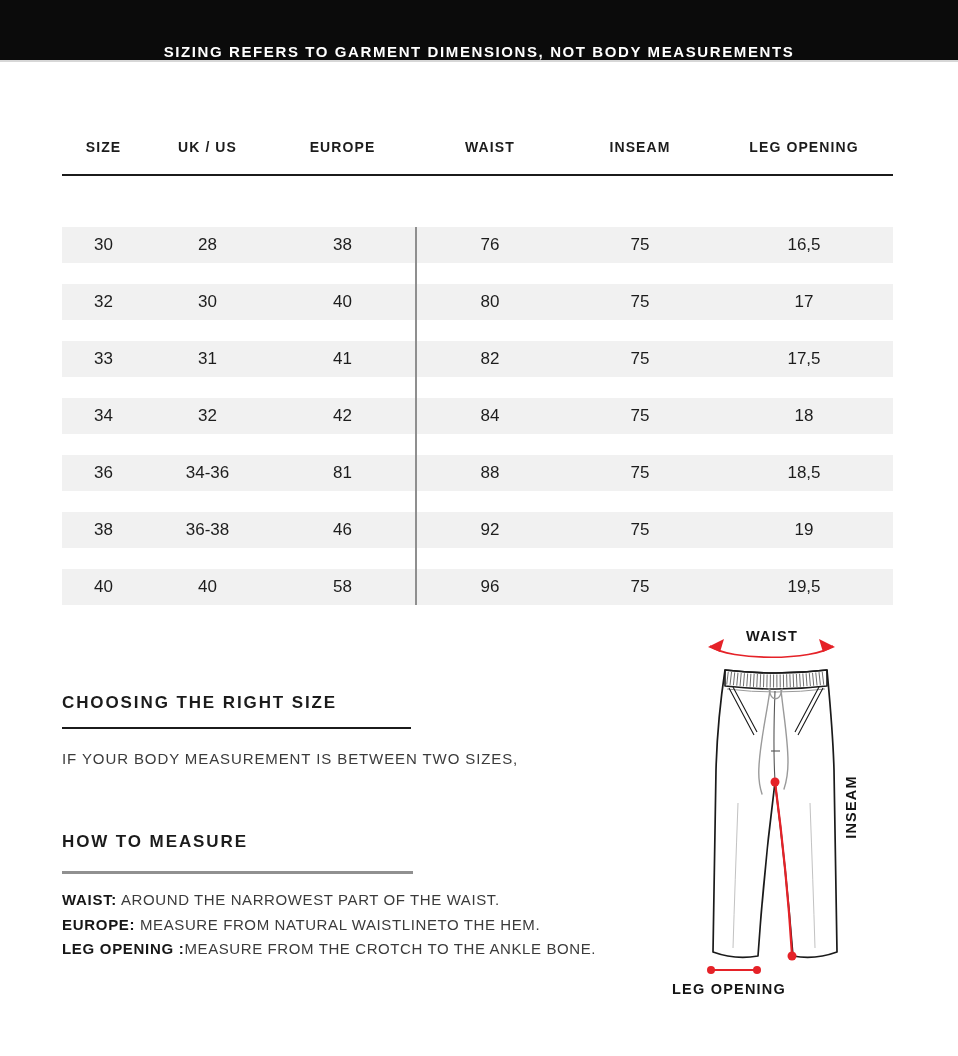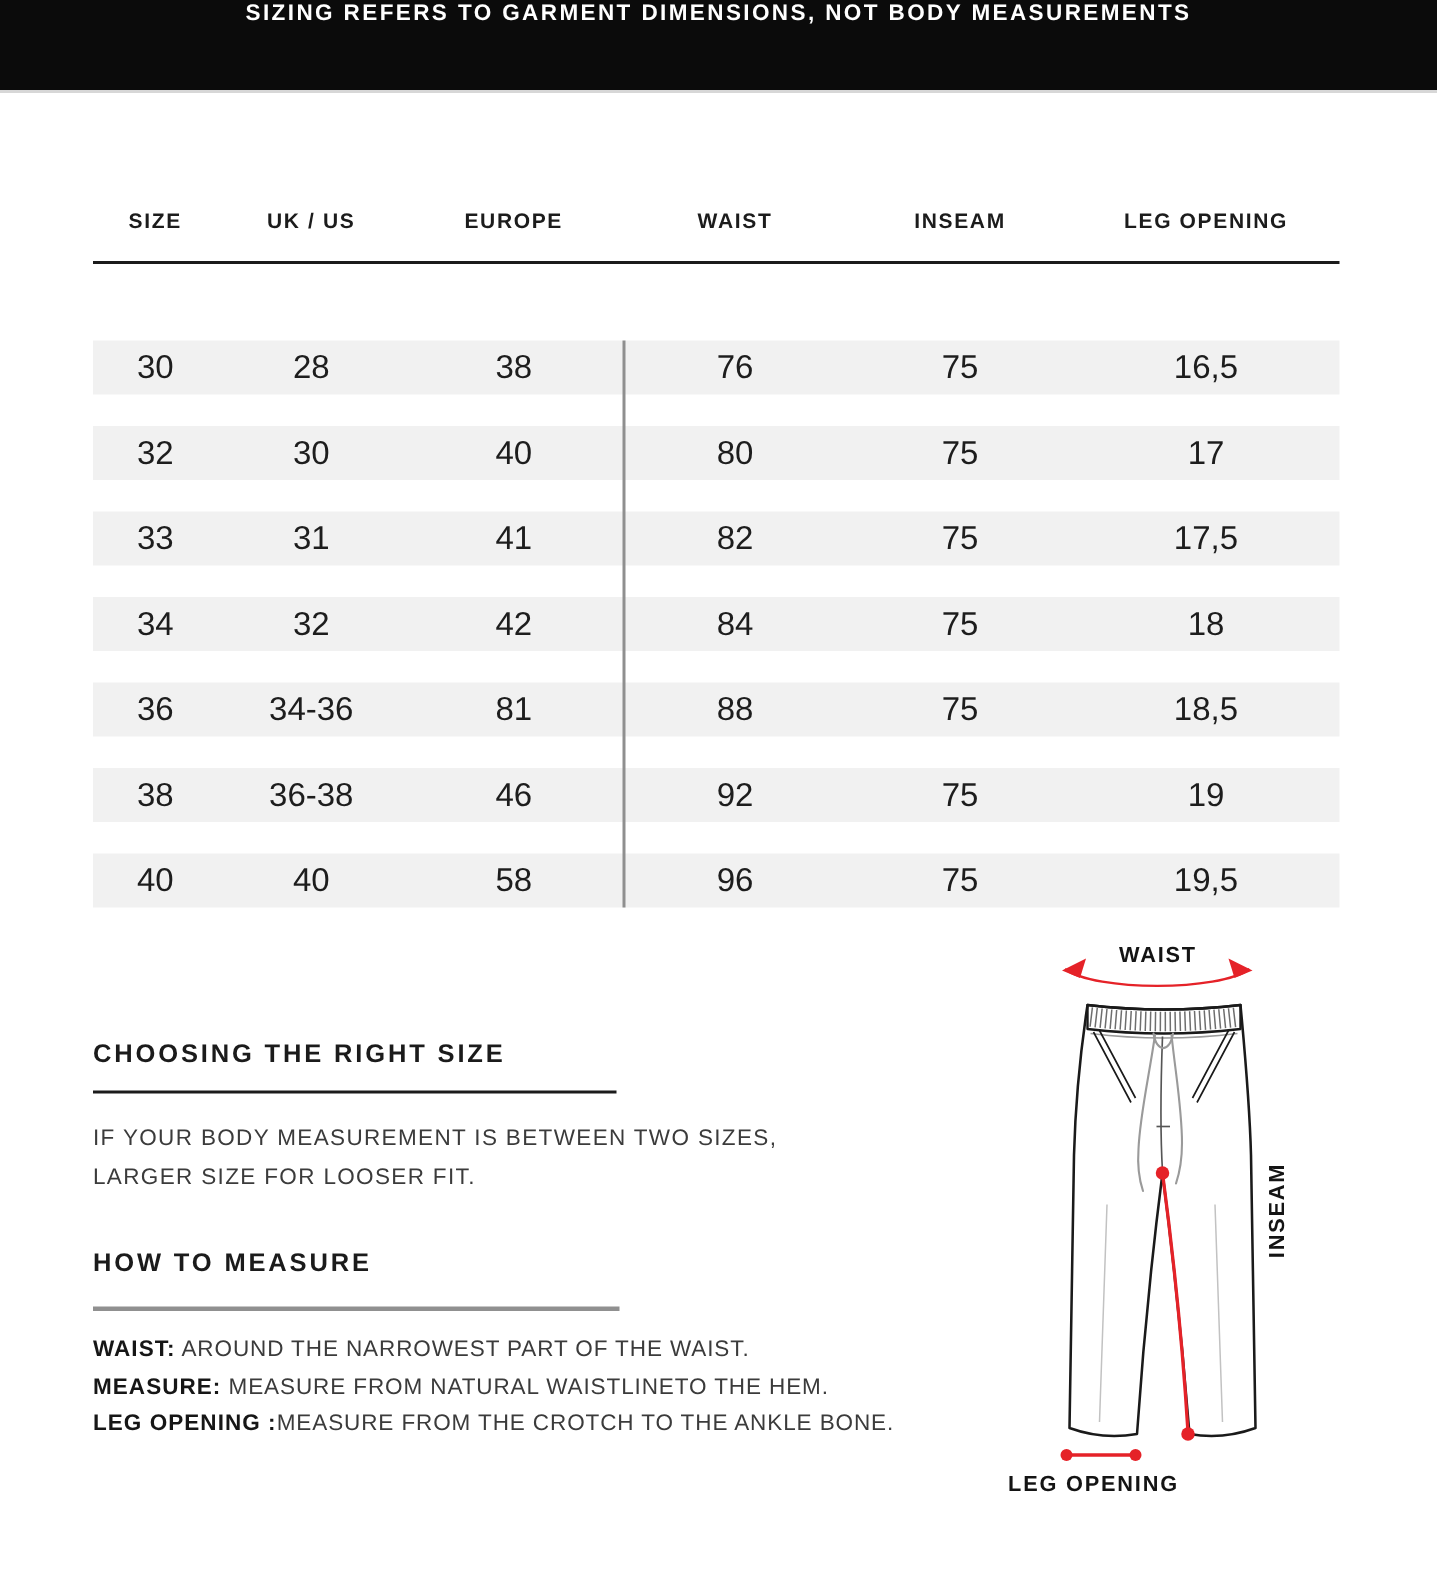--- a/index.html
+++ b/index.html
@@ -11,36 +11,36 @@
     --accent:#e52228;
   }
   html,body{margin:0;padding:0;}
   body{
     width:958px;height:1056px;background:#ffffff;position:relative;
     font-family:"Liberation Sans", sans-serif;color:var(--ink);
     -webkit-font-smoothing:antialiased;overflow:hidden;
   }
   .banner{
     position:absolute;left:0;top:0;width:958px;height:62px;
-    background:var(--banner-bg);display:flex;align-items:flex-start;justify-content:center;
+    background:var(--banner-bg);display:flex;align-items:flex-end;justify-content:center;
     border-bottom:2px solid #d7d7d7;box-sizing:border-box;
   }
   .banner span{
     color:#ffffff;font-size:15px;font-weight:bold;letter-spacing:1.6px;
   }
   
   .size-table{position:absolute;left:62px;top:112px;width:831px;}
   .thead{display:flex;height:32px;align-items:center;margin-top:19px;}
   .th{font-size:14px;font-weight:bold;letter-spacing:1.1px;text-align:center;}
   .c0{width:83px;}.c1{width:125px;}.c2{width:145px;}
   .c3{width:150px;}.c4{width:150px;}.c5{width:178px;}
   .header-rule{position:absolute;left:0;top:62px;width:831px;height:2px;background:#1b1b1b;}
   .tbody{position:absolute;left:0;top:115px;width:831px;display:flex;flex-direction:column;gap:21px;}
   .tr{display:flex;height:36px;align-items:center;background:var(--row-bg);}
-  .td{font-size:22px;text-align:center;color:#1d1d1d;}
+  .td{font-size:17px;text-align:center;color:#1d1d1d;}
   .col-divider{position:absolute;left:353px;top:115px;width:2px;height:378px;background:var(--divider-gray);}
   
   .section{position:absolute;left:62px;}
   .section h2{
     margin:0;font-size:17px;font-weight:bold;letter-spacing:1.9px;color:#1b1b1b;
   }
   .rule{height:2px;background:#1b1b1b;margin-top:14px;}
   .rule.gray{background:#909090;height:3px;}
   .choose{top:681px;width:560px;margin-top:12px;}
   .choose .rule{width:349px;}
@@ -152,30 +152,29 @@
       </div>
     </div>
     <div class="col-divider"></div>
   </section>
 
   <section class="section choose">
     <h2>CHOOSING THE RIGHT SIZE</h2>
     <div class="rule"></div>
     <div class="body">
       <p class="line">IF YOUR BODY MEASUREMENT IS BETWEEN TWO SIZES,</p>
-      <p class="line">LARGER SIZE FOR LOOSER FIT.</p>
     </div>
   </section>
 
   <section class="section measure">
     <h2>HOW TO MEASURE</h2>
     <div class="rule gray"></div>
     <div class="body">
       <p class="line"><b>WAIST:</b><span> AROUND THE NARROWEST PART OF THE WAIST.</span></p>
-      <p class="line"><b>MEASURE:</b><span> MEASURE FROM NATURAL WAISTLINETO THE HEM.</span></p>
+      <p class="line"><b>EUROPE:</b><span> MEASURE FROM NATURAL WAISTLINETO THE HEM.</span></p>
       <p class="line"><b>LEG OPENING :</b><span>MEASURE FROM THE CROTCH TO THE ANKLE BONE.</span></p>
     </div>
   </section>
 
   <figure class="diagram">
     <svg viewBox="0 0 308 392" width="308" height="392">
 
       <text class="diag-label" x="122" y="23" text-anchor="middle">WAIST</text>
       <path class="red-line" d="M 60 28 C 80 43, 163 43, 183 28"></path>
       <polygon class="red-fill" points="74,21 58,29 70,34"></polygon>

